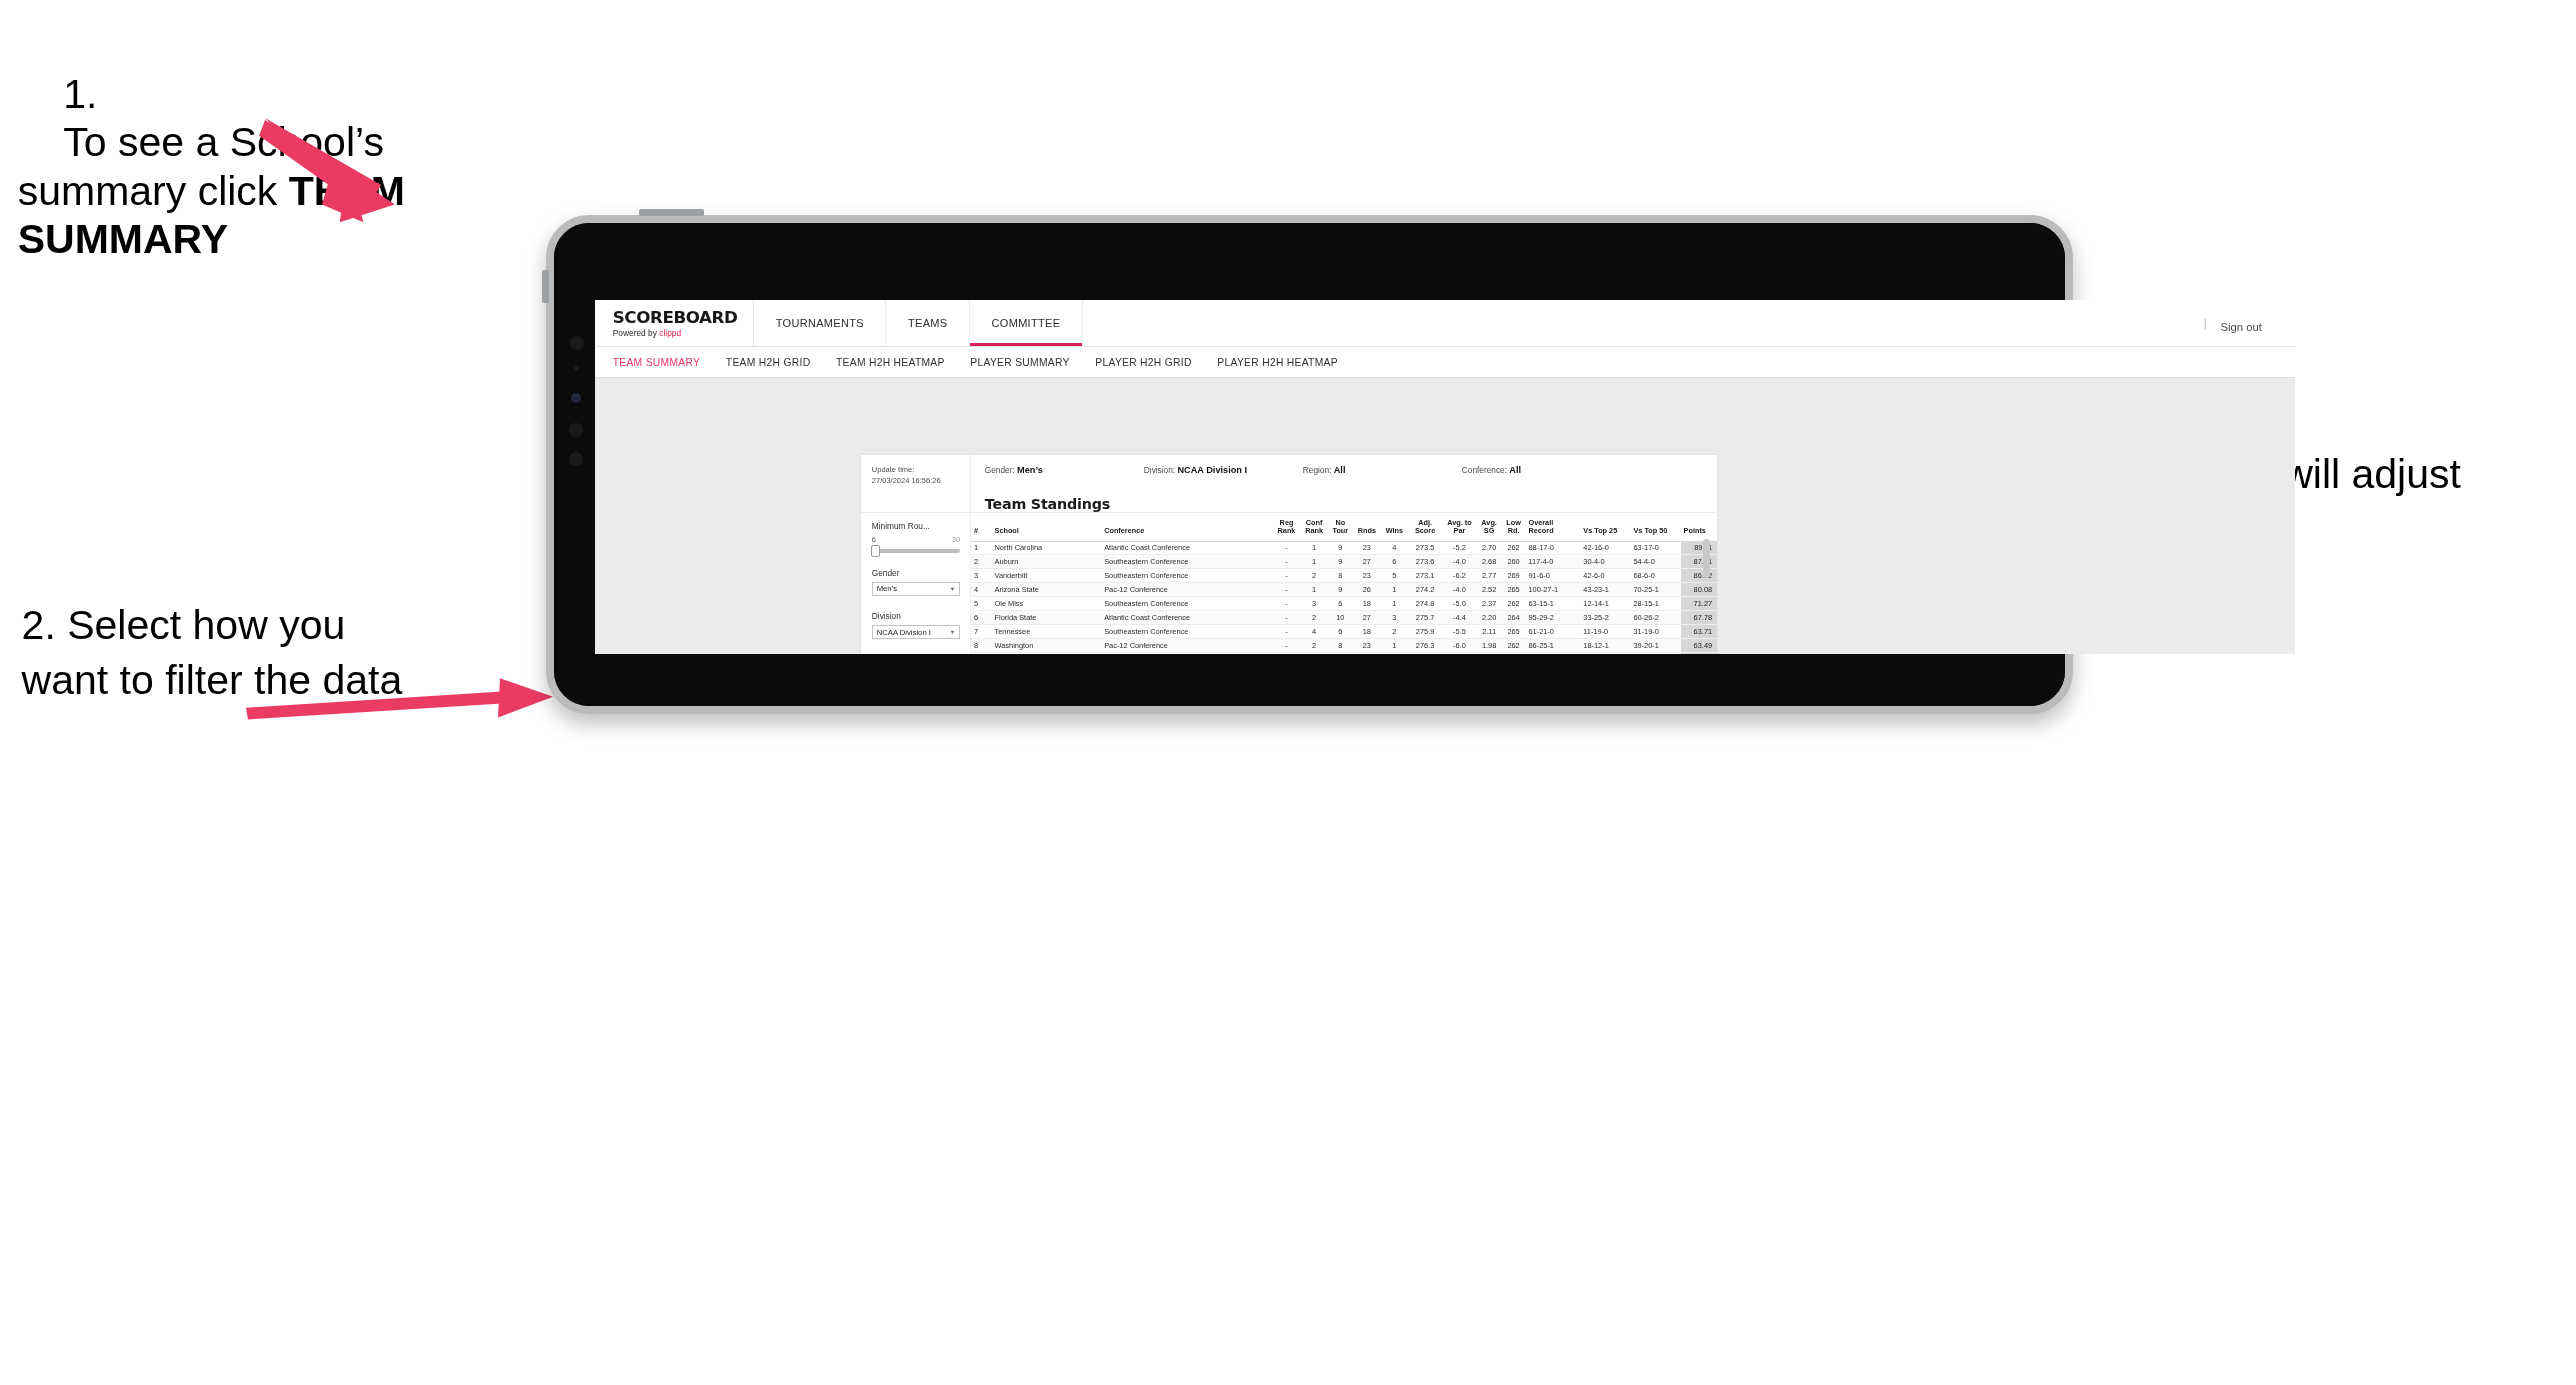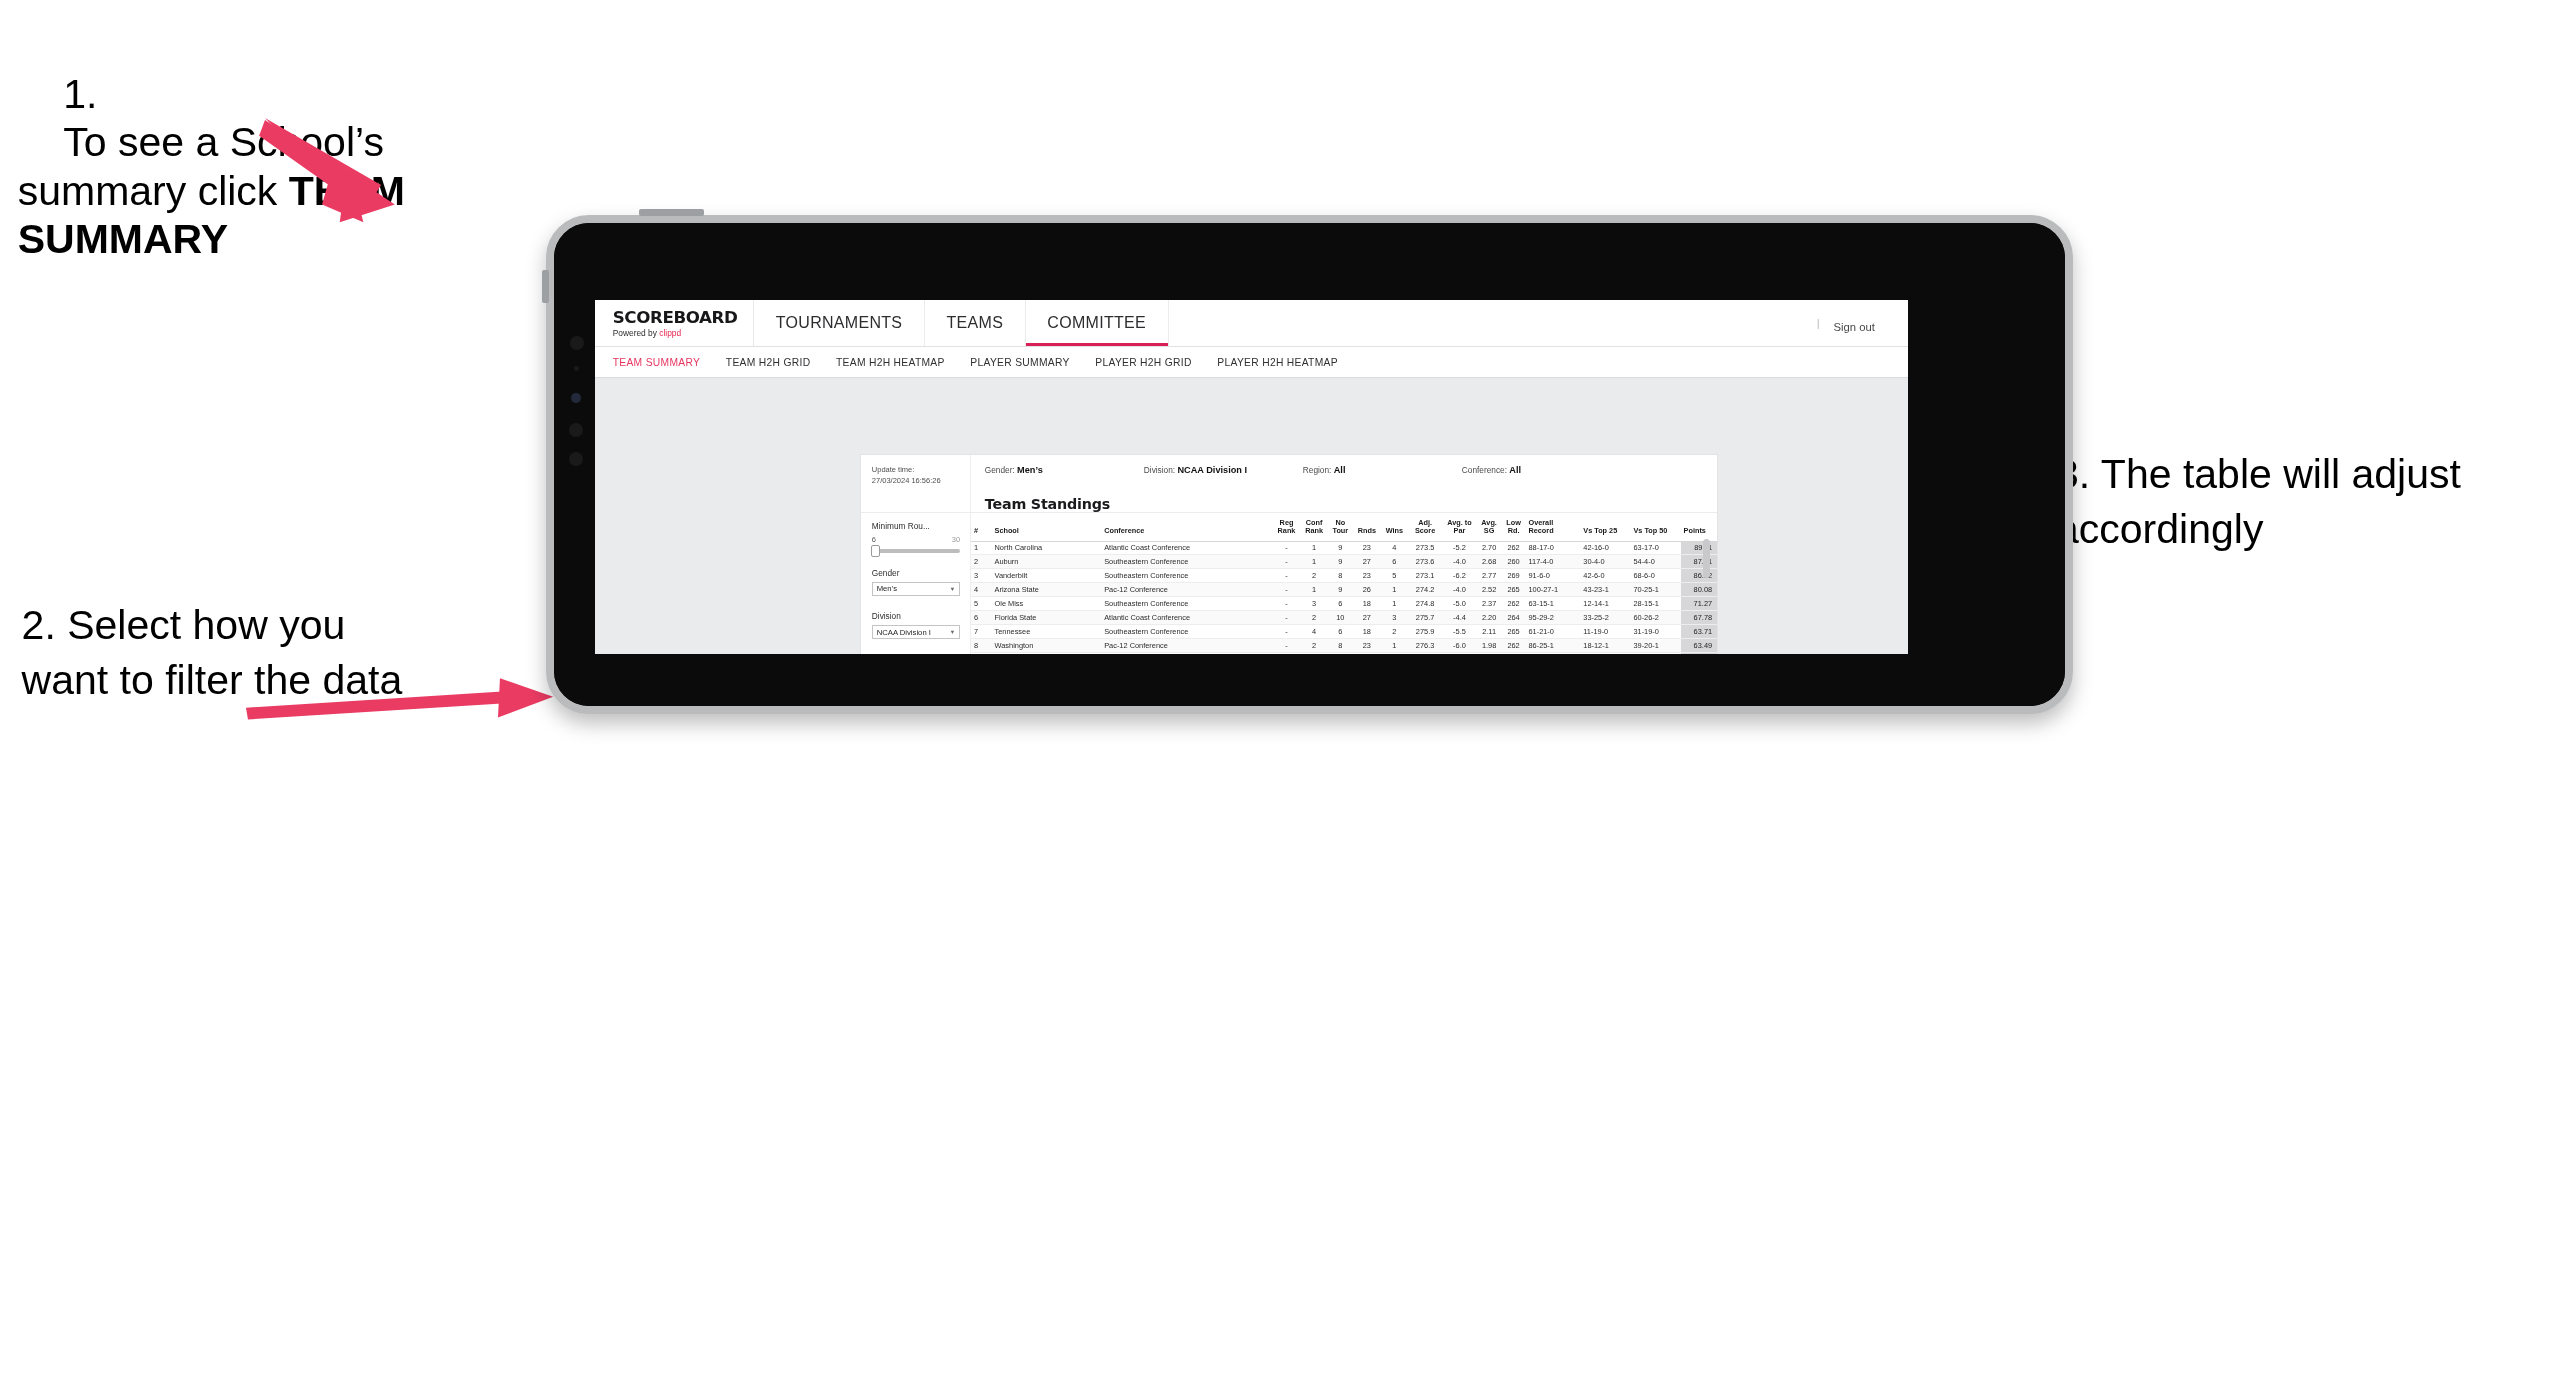--- a/index.html
+++ b/index.html
@@ -46,21 +46,21 @@
     background: #0b0b0b;
     border-radius: 35px;
   }
   .cam { position:absolute; background:#1a1a1a; border-radius:50%; }
   .btn-side { position:absolute; background:#9da0a3; border-radius:2px; }
 
   
   #screen {
     position: absolute;
     left: 595px; top: 300px;
-    width: 1313px; height: 354px;
+    width: 1700px; height: 354px;
     background: #e8eaec;
     overflow: hidden;
   }
 
   
   #app-header {
     display: flex; align-items: stretch;
     height: 47px;
     background: #fff;
     border-bottom: 1px solid #e2e2e2;
@@ -76,21 +76,21 @@
     font-weight: 700; font-size: 16.7px; letter-spacing: -0.4px;
     color: #17171a; line-height: 1;
   }
   #brand-sub {
     font-size: 8.4px; color: #2b2b2e; margin-top: 2.9px; line-height:1;
   }
   #brand-sub .clippd { color: #e8254f; font-weight: 400; }
   .nav-top {
     display:flex; align-items:center; justify-content:center;
     padding: 0 21.6px;
-    font-size: 16px; color: #2d2d30; letter-spacing: 0.3px;
+    font-size: 11px; color: #2d2d30; letter-spacing: 0.3px;
     border-right: 1px solid #ececec;
     cursor: pointer;
     position: relative;
   }
   .nav-top.active::after {
     content:""; position:absolute; left:0; right:0; bottom:0; height:2.9px;
     background:#d81f56;
   }
   #header-spacer { flex: 1; }
   #signout-wrap {

